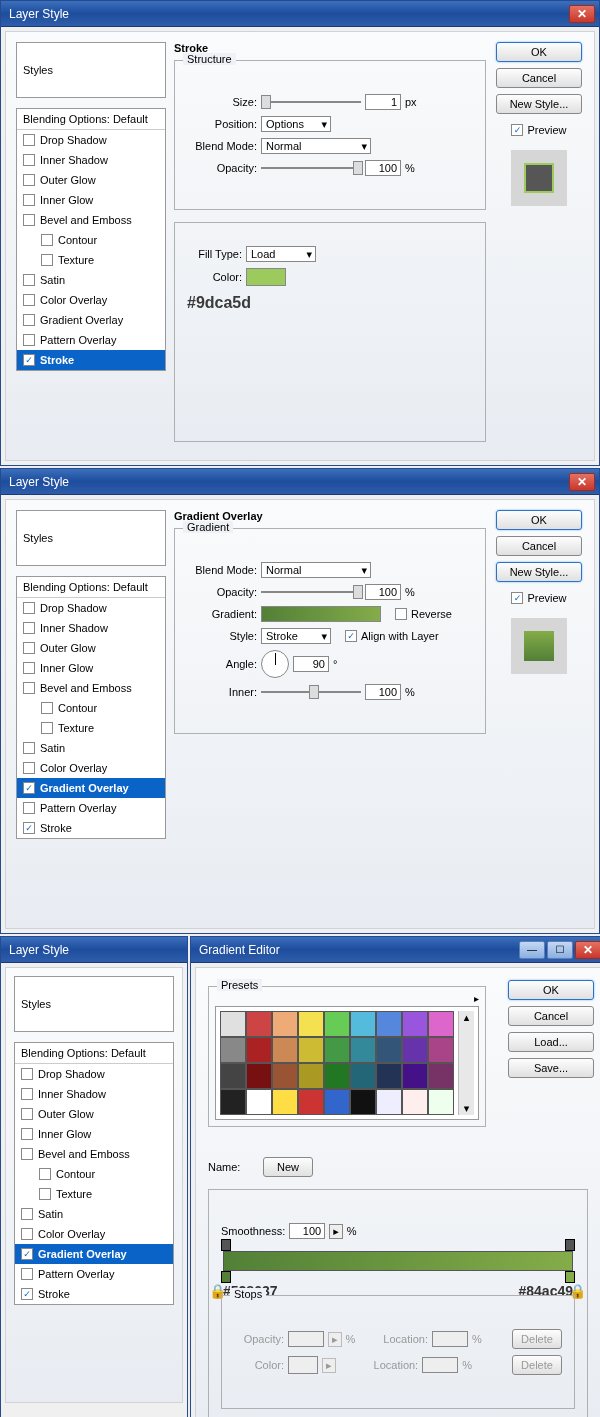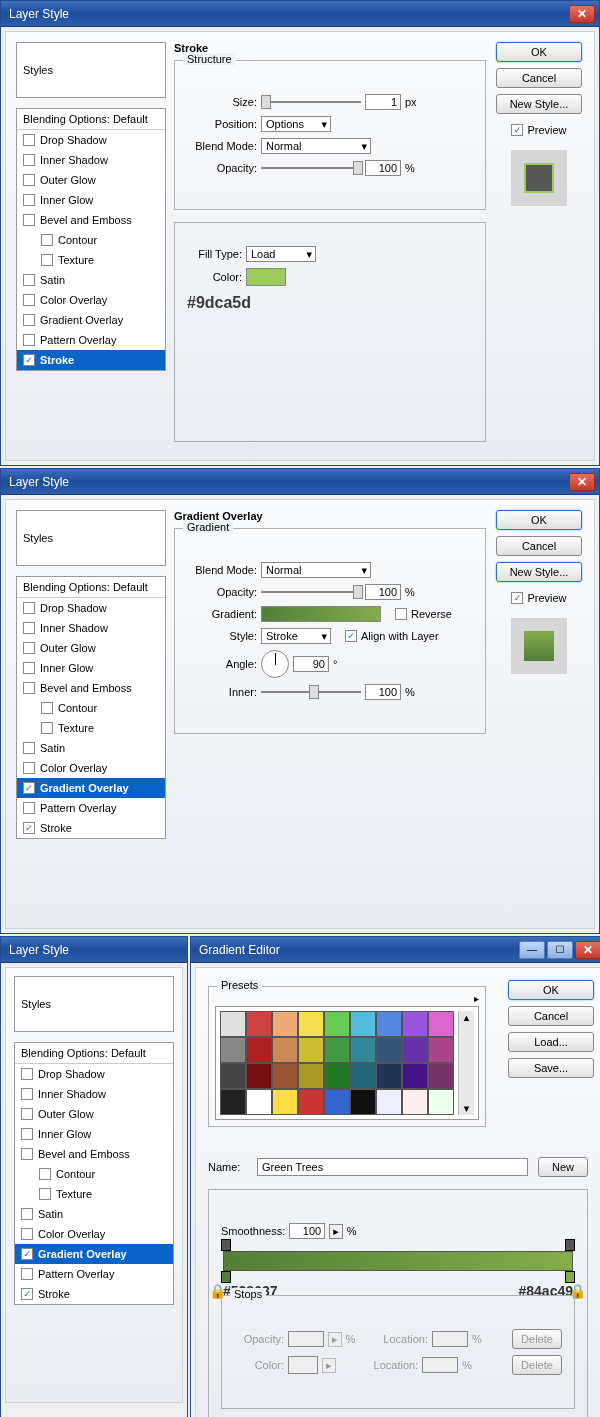--- a/index.html
+++ b/index.html
@@ -481,21 +481,20 @@
         <div style="width:80px;display:flex;flex-direction:column;gap:6px">
           <div class="dlg-btn primary">OK</div>
           <div class="dlg-btn">Cancel</div>
           <div class="dlg-btn">Load...</div>
           <div class="dlg-btn">Save...</div>
         </div>
       </div>
 
       <div class="row" style="margin-top:30px">
         <span style="width:45px">Name:</span>
-        <input class="txt-input" style="flex: 1 1 0%;" value="Green Trees">
         <div class="dlg-btn" style="width:50px;margin-left:6px">New</div>
       </div>
 
       <div class="inner-group" style="margin-top:12px">
         <div class="row">
           <span>Smoothness:</span>
           <input class="num-input" value="100" style="">
           <span style="border:1px solid #888;padding:0 3px;background:#eee">▸</span>
           <span>%</span>
         </div>

